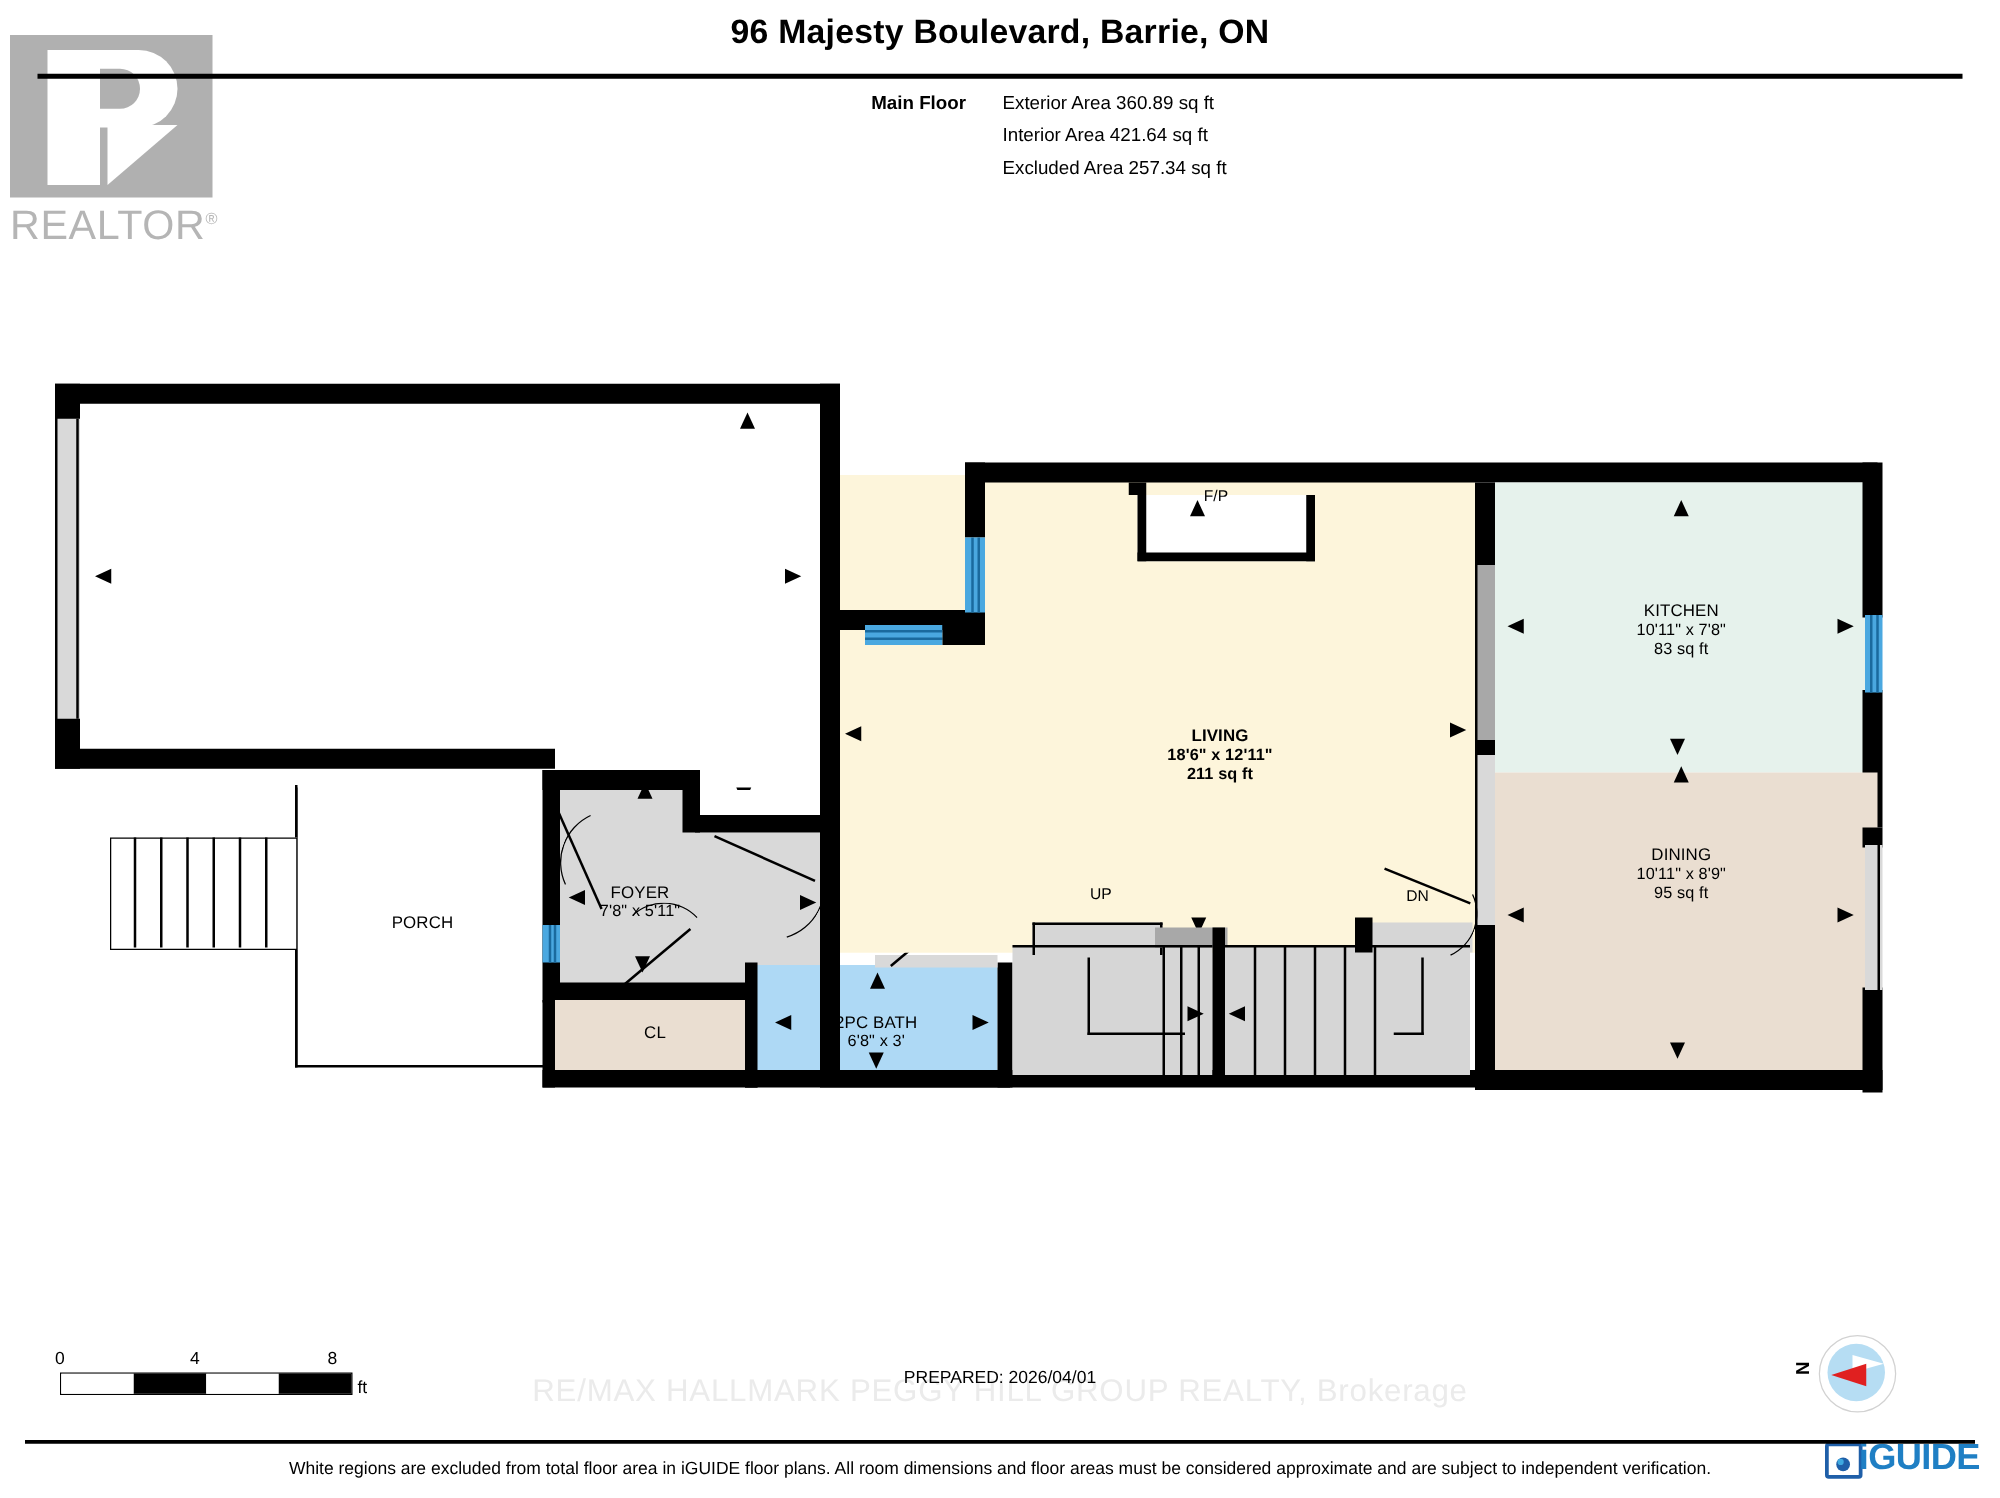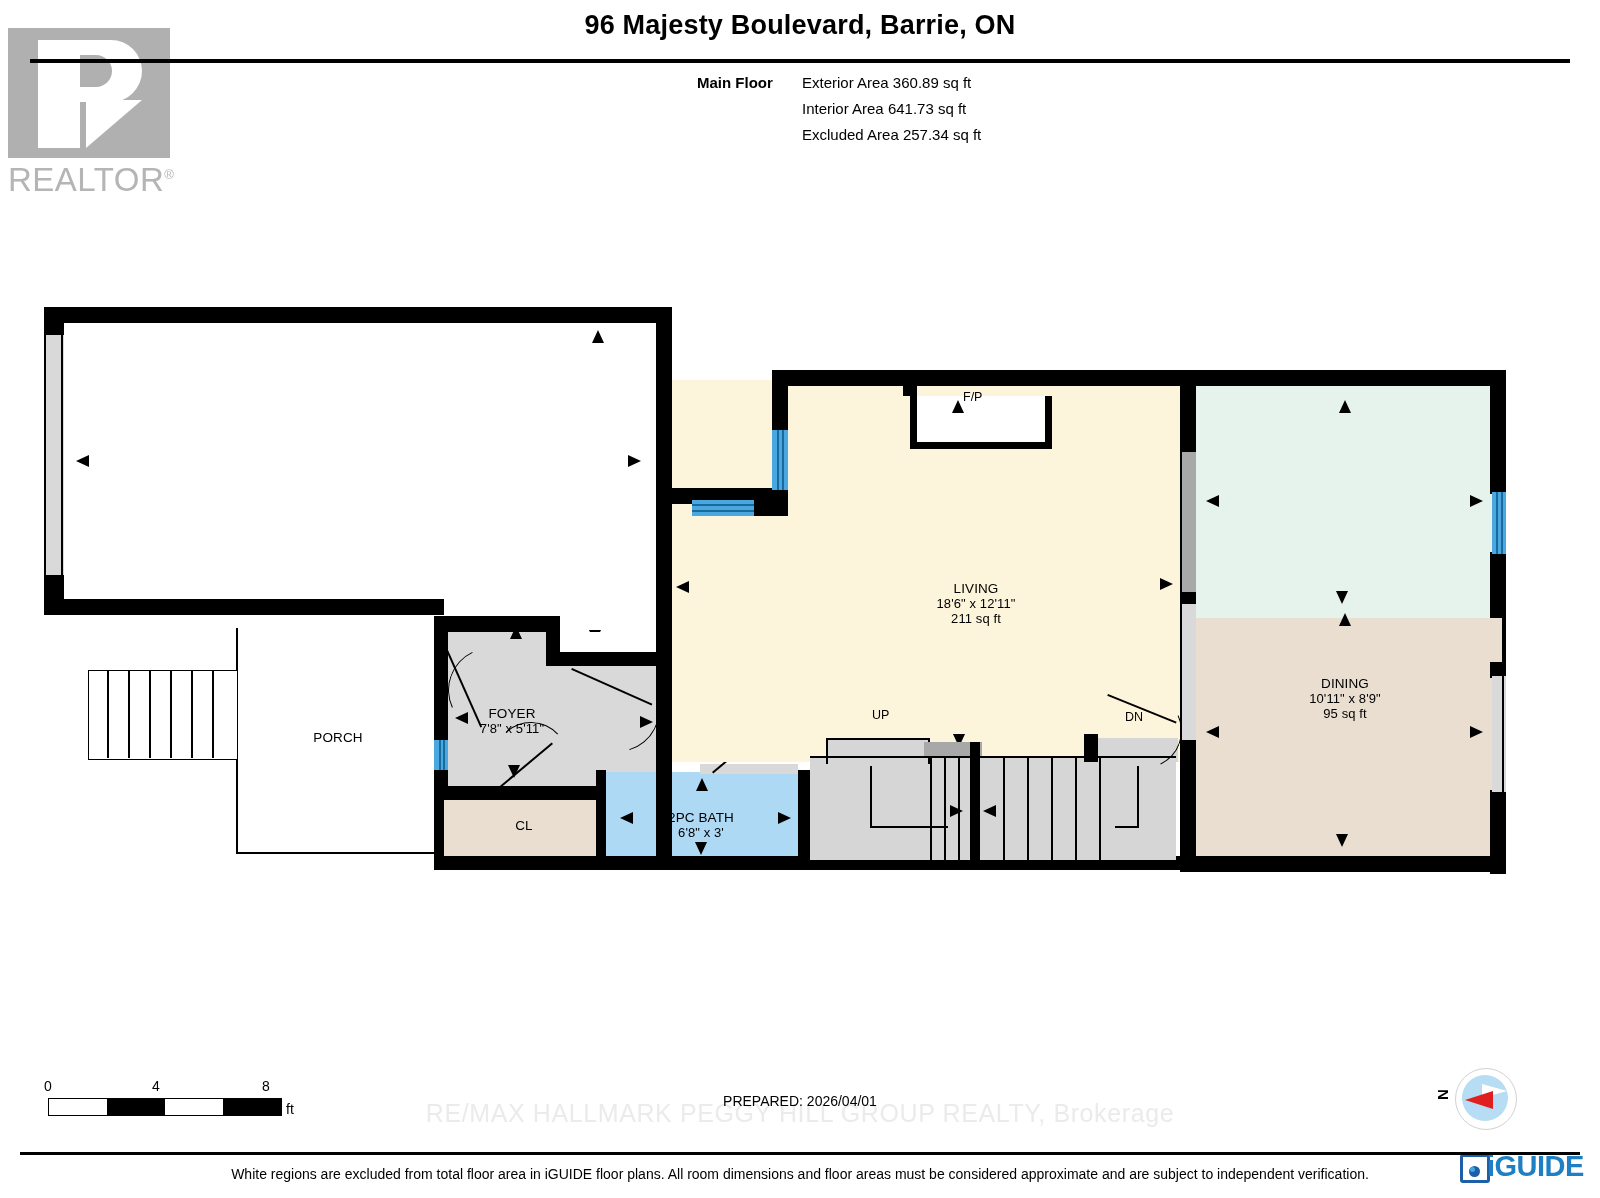--- a/index.html
+++ b/index.html
@@ -144,21 +144,21 @@
   <div class="rl-text"><span>REALTOR</span><span class="rl-r">®</span></div>
 </div>
 
 <div id="header-title">96 Majesty Boulevard, Barrie, ON</div>
 <div id="header-rule"></div>
 
 <div id="floor-summary">
   <div class="fs-label">Main Floor</div>
   <div class="fs-lines">
     <div>Exterior Area 360.89 sq ft</div>
-    <div>Interior Area 641.73 sq ft</div>
+    <div>Interior Area 421.64 sq ft</div>
     <div>Excluded Area 257.34 sq ft</div>
   </div>
 </div>
 
 <div id="plan">
 
   <div class="room" style="left:44px;top:307px;width:628px;height:308px;background:#ffffff;"></div>
 
   <div class="wall" style="left:44px;top:307px;width:628px;height:16px;"></div>
   <div class="wall" style="left:44px;top:307px;width:20px;height:308px;"></div>
@@ -260,37 +260,42 @@
 
   <div class="win" style="left:772px;top:430px;width:16px;height:60px;"></div>
   <div class="win-line" style="left:777px;top:430px;width:1.6px;height:60px;"></div>
   <div class="win-line" style="left:782px;top:430px;width:1.6px;height:60px;"></div>
   <div class="win" style="left:692px;top:500px;width:62px;height:16px;"></div>
   <div class="win-line" style="left:692px;top:504px;width:62px;height:1.6px;"></div>
   <div class="win-line" style="left:692px;top:510px;width:62px;height:1.6px;"></div>
 
   <div class="wall" style="left:754px;top:496px;width:34px;height:20px;"></div>
 
-  <div class="room-label" style="left:866px;top:581px;width:220px;">
+  <div class="room-label" style="left:866px;top:581px;width:220px;font-weight:bold;">
     <div class="rl-name">LIVING</div>
     <div>18'6" x 12'11"</div>
     <div>211 sq ft</div>
   </div>
   <div class="arr arr-l" style="left:676px;top:581px;"></div>
   <div class="arr arr-r" style="left:1160px;top:578px;"></div>
   <div class="arr arr-d" style="left:953px;top:734px;"></div>
 
   <div class="room" style="left:1196px;top:386px;width:306px;height:232px;background:#e6f2ec;"></div>
   <div class="wall" style="left:1490px;top:370px;width:16px;height:124px;"></div>
   <div class="wall" style="left:1490px;top:552px;width:16px;height:110px;"></div>
   <div class="win" style="left:1492px;top:492px;width:14px;height:62px;"></div>
   <div class="win-line" style="left:1496px;top:492px;width:1.6px;height:62px;"></div>
   <div class="win-line" style="left:1501px;top:492px;width:1.6px;height:62px;"></div>
 
   <div class="door-gray-d" style="left:1182px;top:452px;width:14px;height:140px;"></div>
+  <div class="room-label" style="left:1250px;top:481px;width:190px;">
+    <div class="rl-name">KITCHEN</div>
+    <div>10'11" x 7'8"</div>
+    <div>83 sq ft</div>
+  </div>
   <div class="arr arr-u" style="left:1339px;top:400px;"></div>
   <div class="arr arr-l" style="left:1206px;top:495px;"></div>
   <div class="arr arr-r" style="left:1470px;top:495px;"></div>
   <div class="arr arr-d" style="left:1336px;top:591px;"></div>
 
   <div class="room" style="left:1196px;top:618px;width:306px;height:252px;background:#eaded1;"></div>
   <div class="wall" style="left:1490px;top:662px;width:16px;height:16px;"></div>
   <div class="wall" style="left:1490px;top:790px;width:16px;height:84px;"></div>
   <div class="wall" style="left:1196px;top:856px;width:310px;height:16px;"></div>
 

